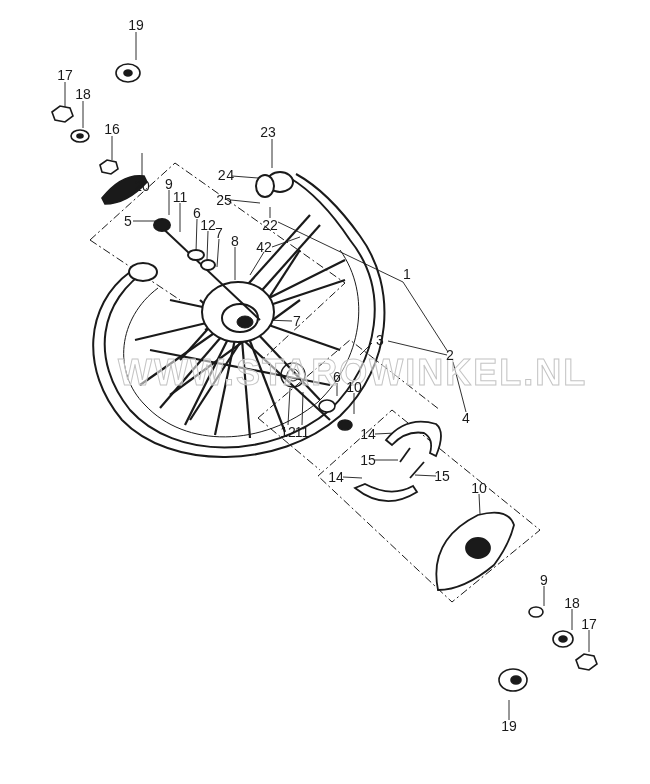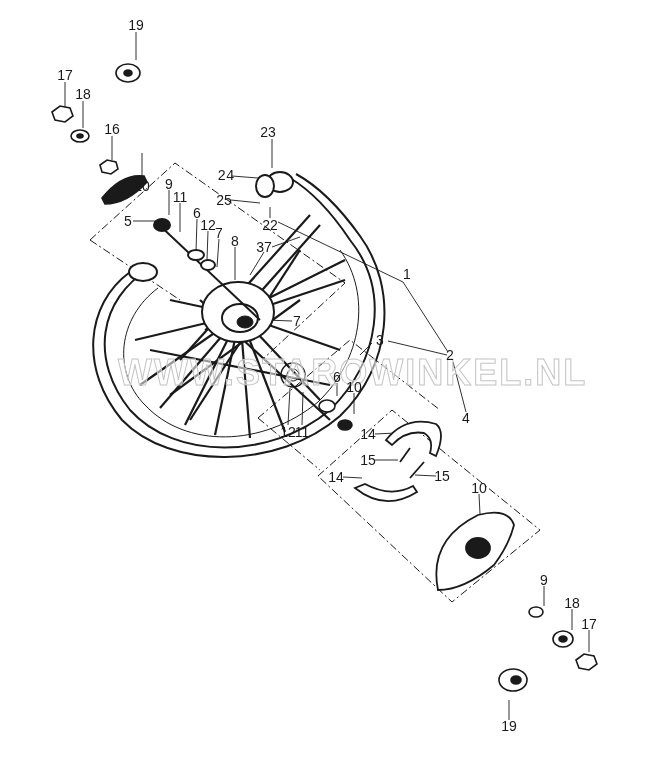--- a/index.html
+++ b/index.html
@@ -163,21 +163,21 @@
     <div class="lbl" style="left: 83px; top: 94px;">18</div>
     <div class="lbl" style="left: 112px; top: 129px;">16</div>
     <div class="lbl" style="left: 142px; top: 146px; margin-top: 40px;">20</div>
     <div class="lbl" style="left: 169px; top: 184px;">9</div>
     <div class="lbl" style="left: 180px; top: 197px;">11</div>
     <div class="lbl" style="left: 128px; top: 221px;">5</div>
     <div class="lbl" style="left: 197px; top: 213px;">6</div>
     <div class="lbl" style="left: 208px; top: 225px;">12</div>
     <div class="lbl" style="left: 219px; top: 233px;">7</div>
     <div class="lbl" style="left: 235px; top: 241px;">8</div>
-    <div class="lbl" style="left: 264px; top: 247px;">37</div>
+    <div class="lbl" style="left: 264px; top: 247px;">42</div>
     <div class="lbl" style="left: 268px; top: 132px;">23</div>
     <div class="lbl" style="left: 226px; top: 176px; font-family: Liberation Mono, monospace;">24</div>
     <div class="lbl" style="left: 224px; top: 200px;">25</div>
     <div class="lbl" style="left: 270px; top: 225px;">22</div>
     <div class="lbl" style="left: 407px; top: 274px;">1</div>
     <div class="lbl" style="left: 297px; top: 321px;">7</div>
     <div class="lbl" style="left: 380px; top: 340px;">3</div>
     <div class="lbl" style="left: 450px; top: 355px;">2</div>
     <div class="lbl" style="left: 466px; top: 418px;">4</div>
     <div class="lbl" style="left: 337px; top: 377px;">6</div>

